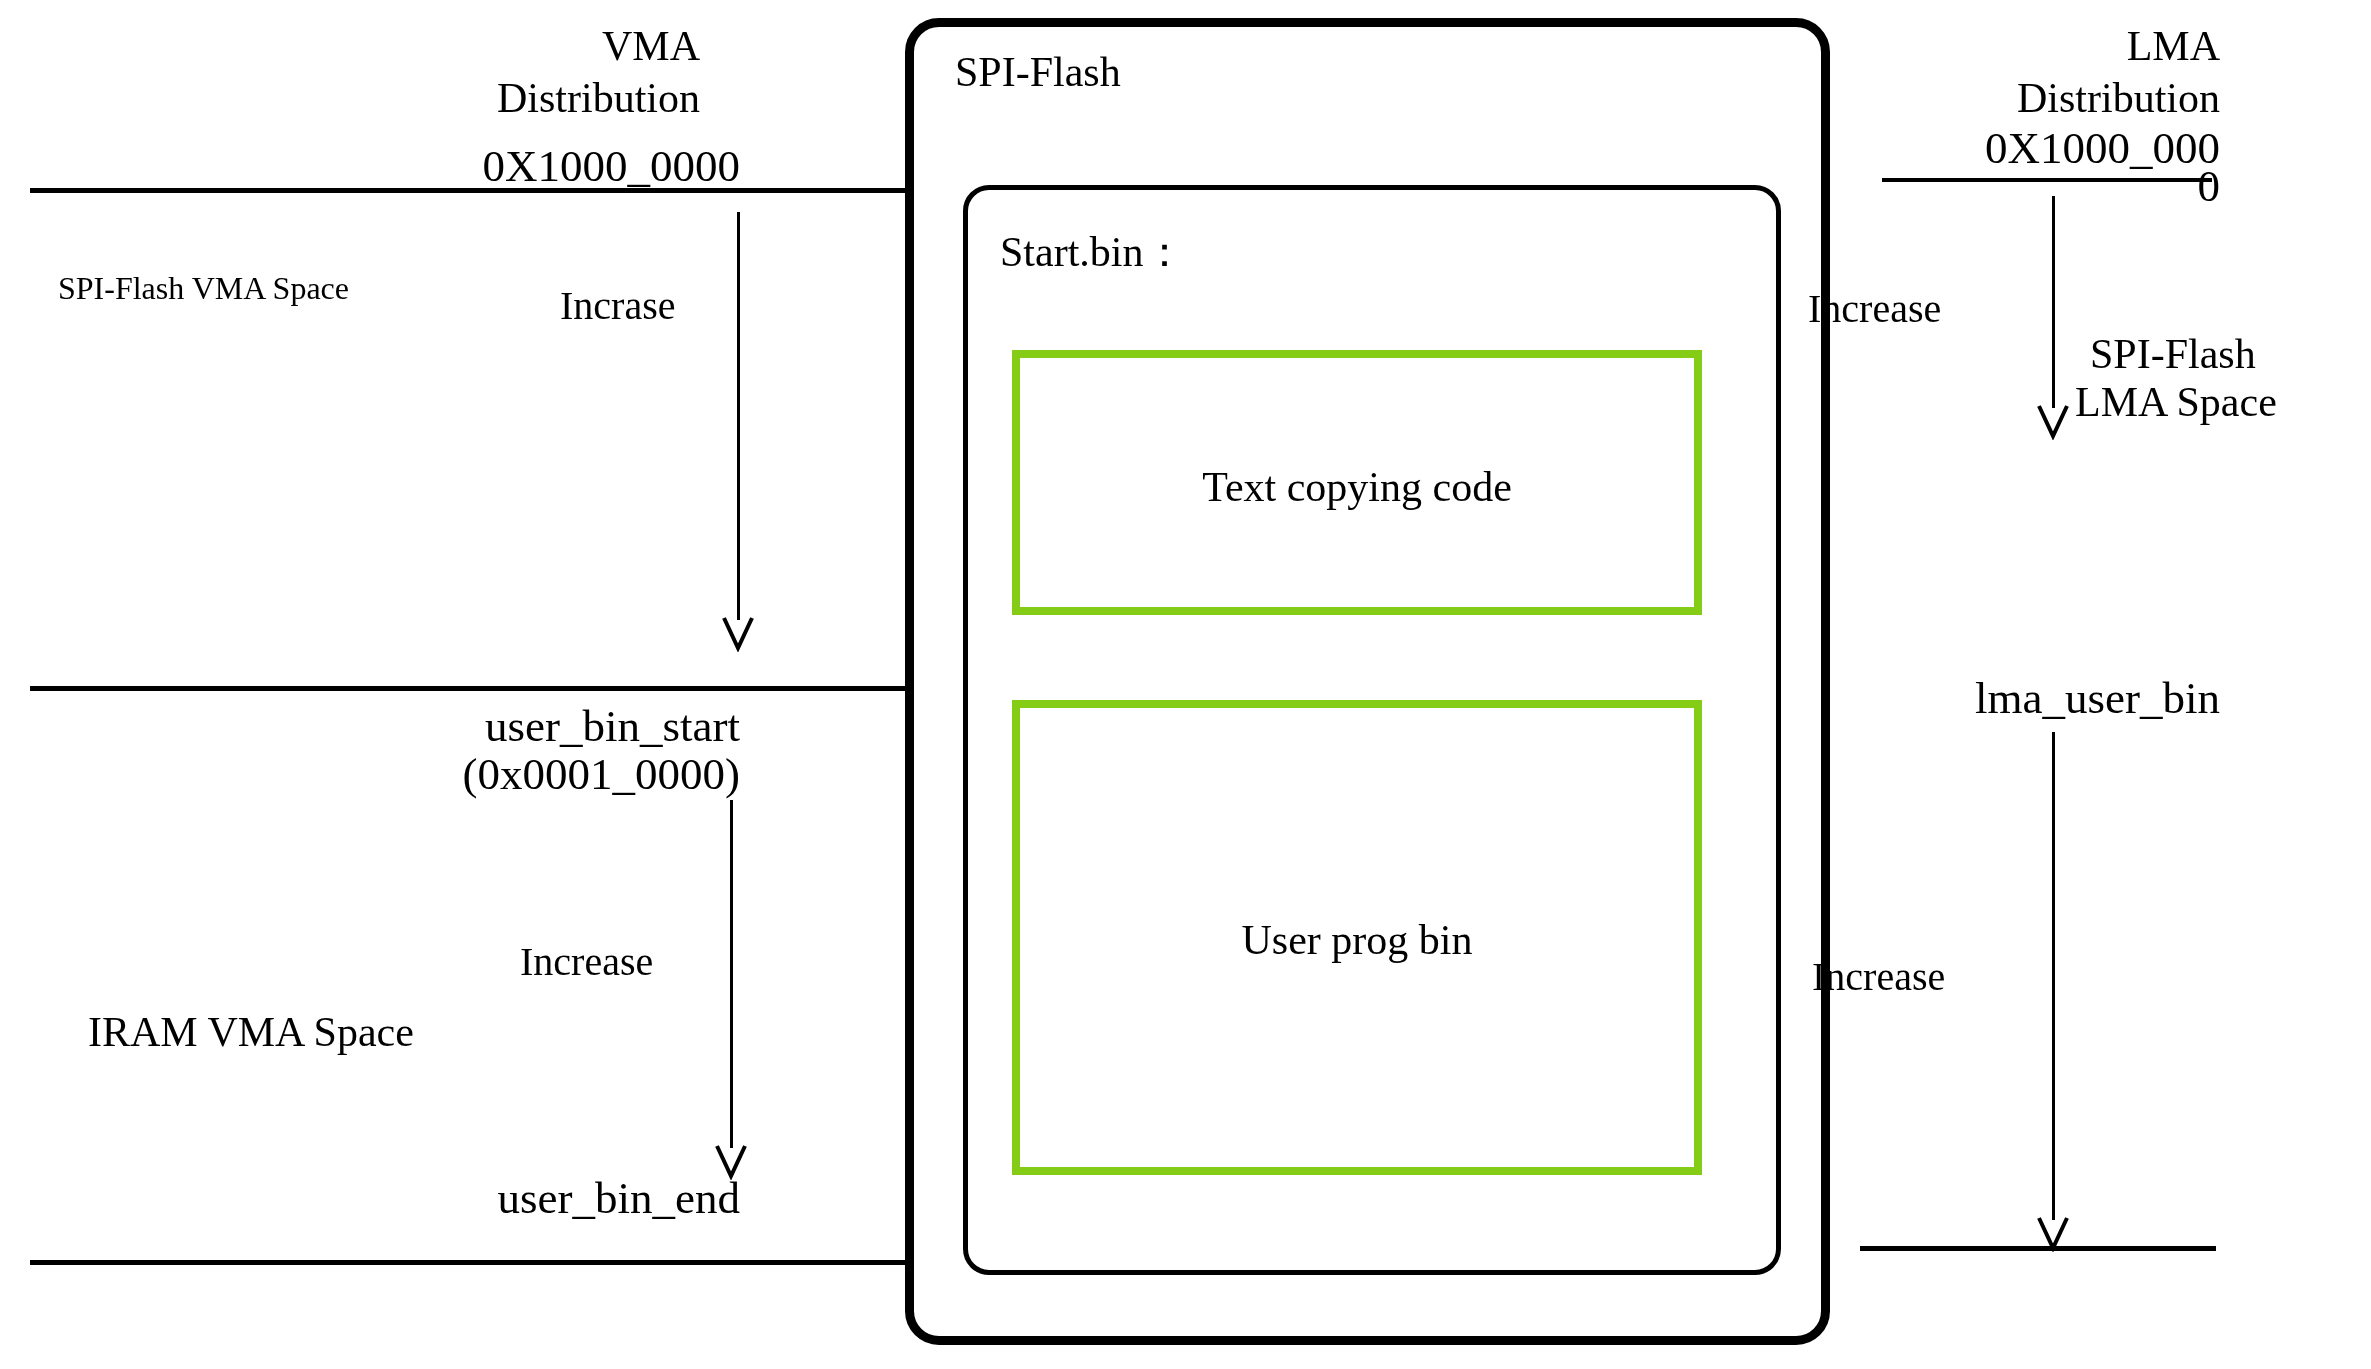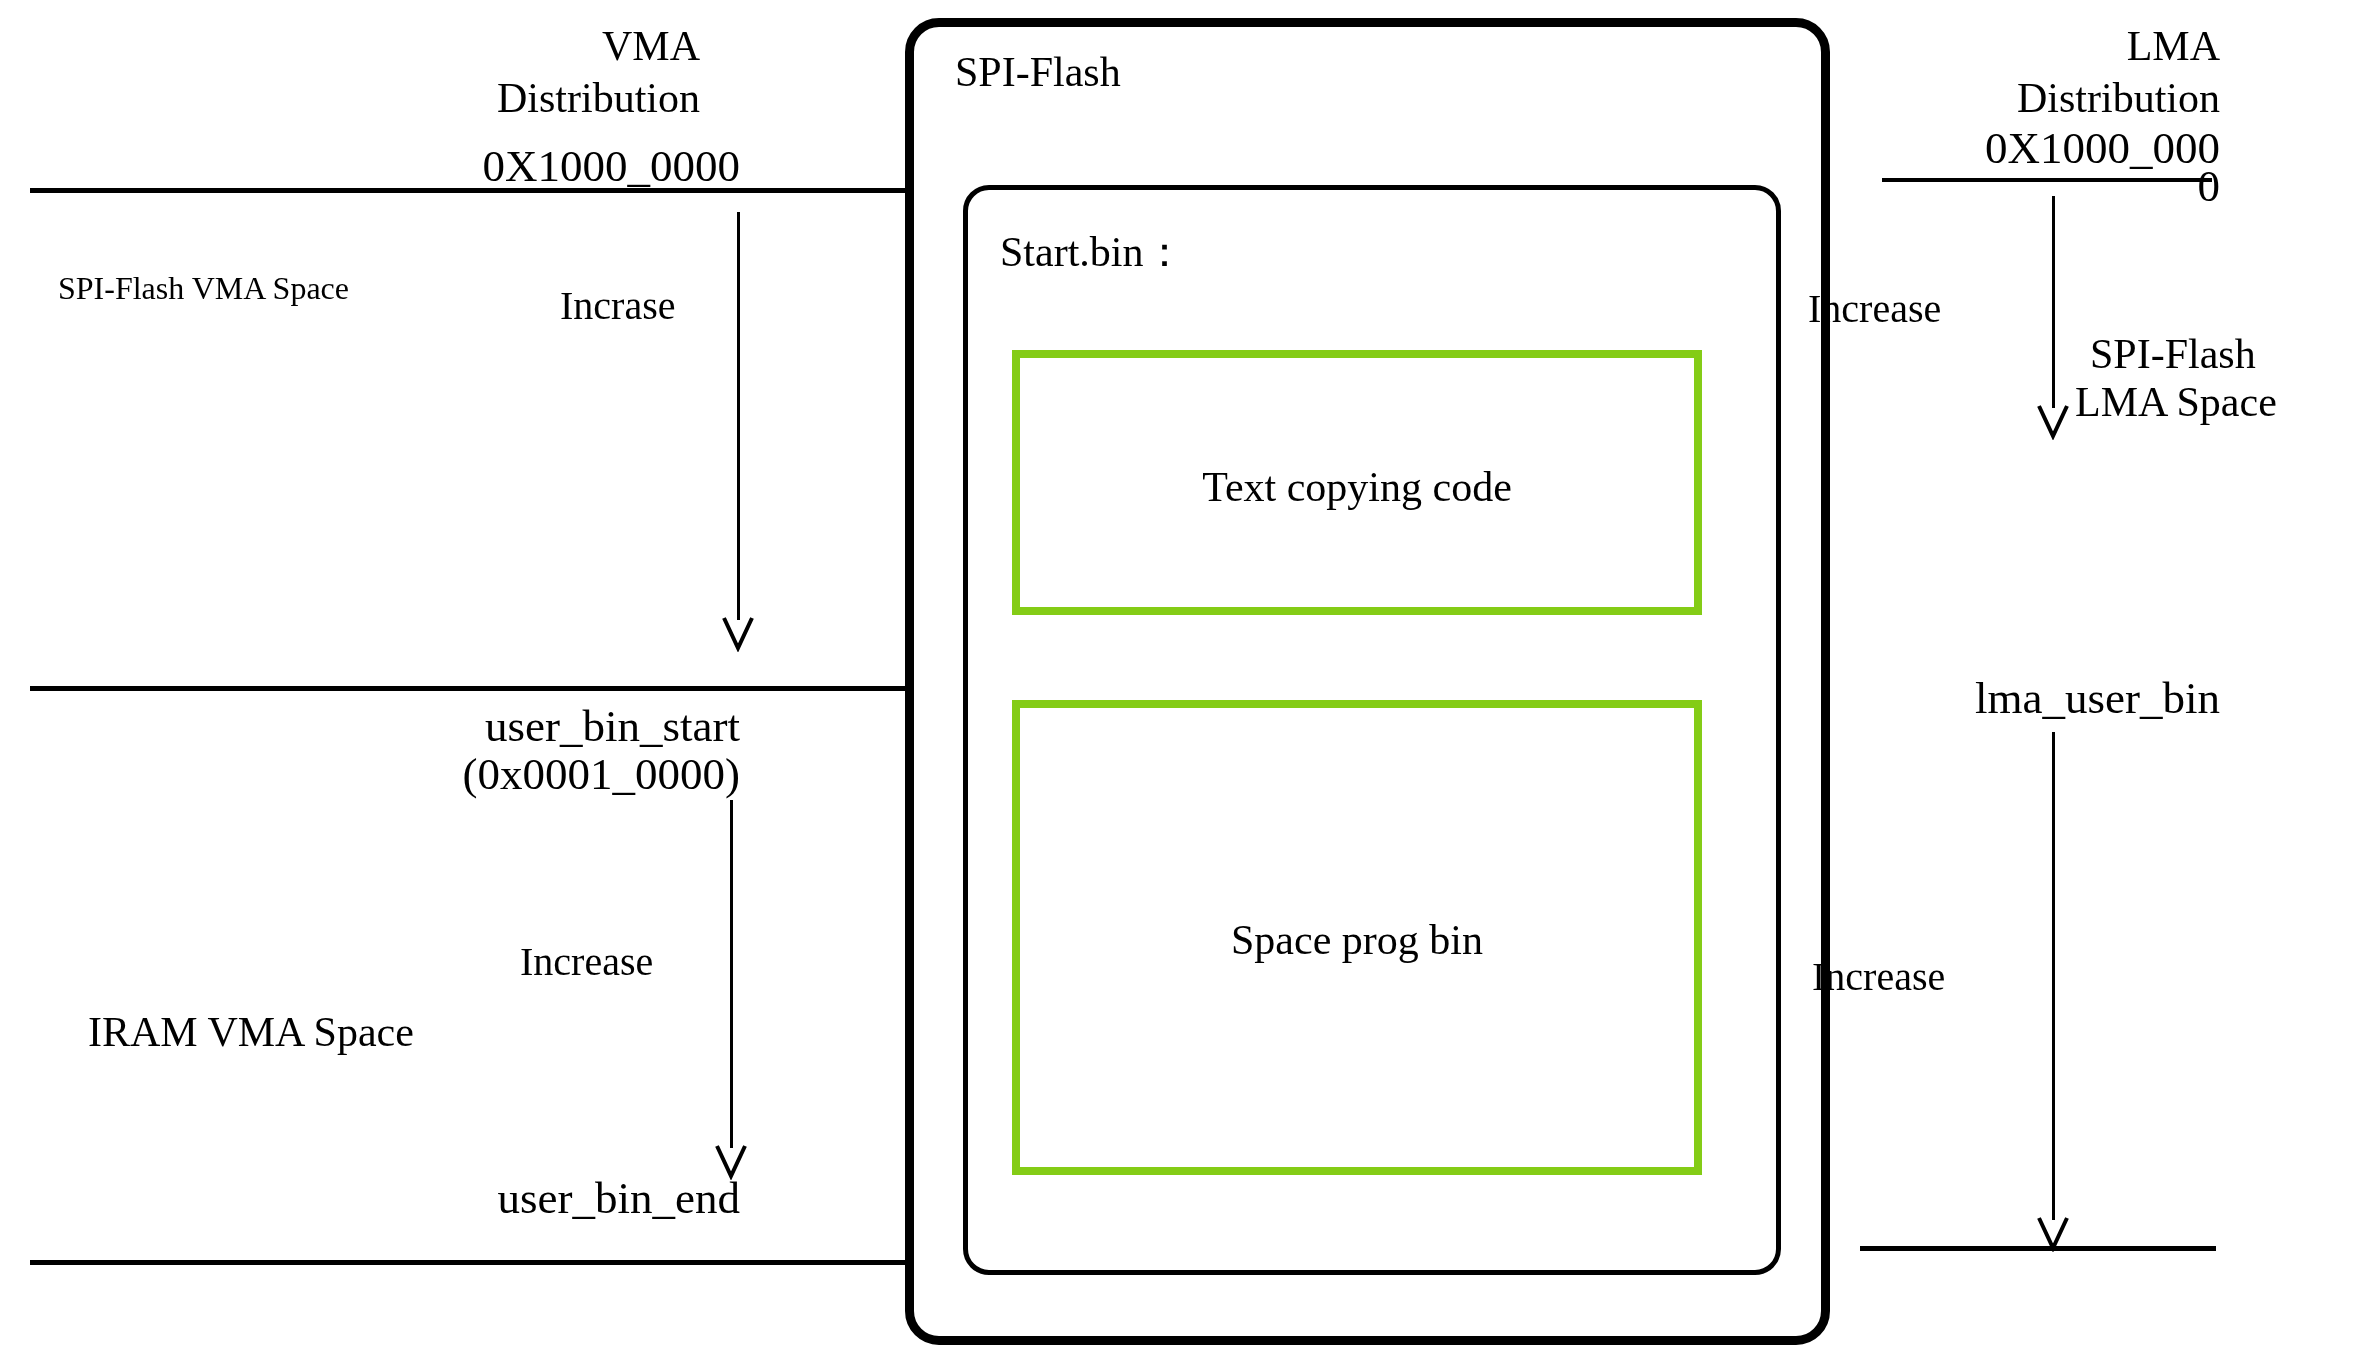--- a/index.html
+++ b/index.html
@@ -154,21 +154,21 @@
 
   <div class="startbin-box"></div>
 
   <div class="txt left fs-title" style="left:1000px; top:228px; width:500px;">Start.bin：</div>
 
   <div class="seg-box" style="left:1012px; top:350px; width:690px; height:265px;">
     <div class="seg-label fs-title" style="top:105px;">Text copying code</div>
   </div>
 
   <div class="seg-box" style="left:1012px; top:700px; width:690px; height:475px;">
-    <div class="seg-label fs-title" style="top:208px;">Space prog bin</div>
+    <div class="seg-label fs-title" style="top:208px;">User prog bin</div>
   </div>
 
   <div class="txt center fs-title" style="left:1880px; top:22px; width:340px;">LMA</div>
 
   <div class="txt center fs-title" style="left:1880px; top:74px; width:340px;">Distribution</div>
 
   <div class="rule" style="left:1882px; top:178px; width:330px; height:4px;"></div>
 
   <div class="txt center fs-addr" style="left:1880px; top:122px; width:340px;">0X1000_000</div>
   <div class="txt center fs-addr" style="left:1880px; top:160px; width:340px;">0</div>

